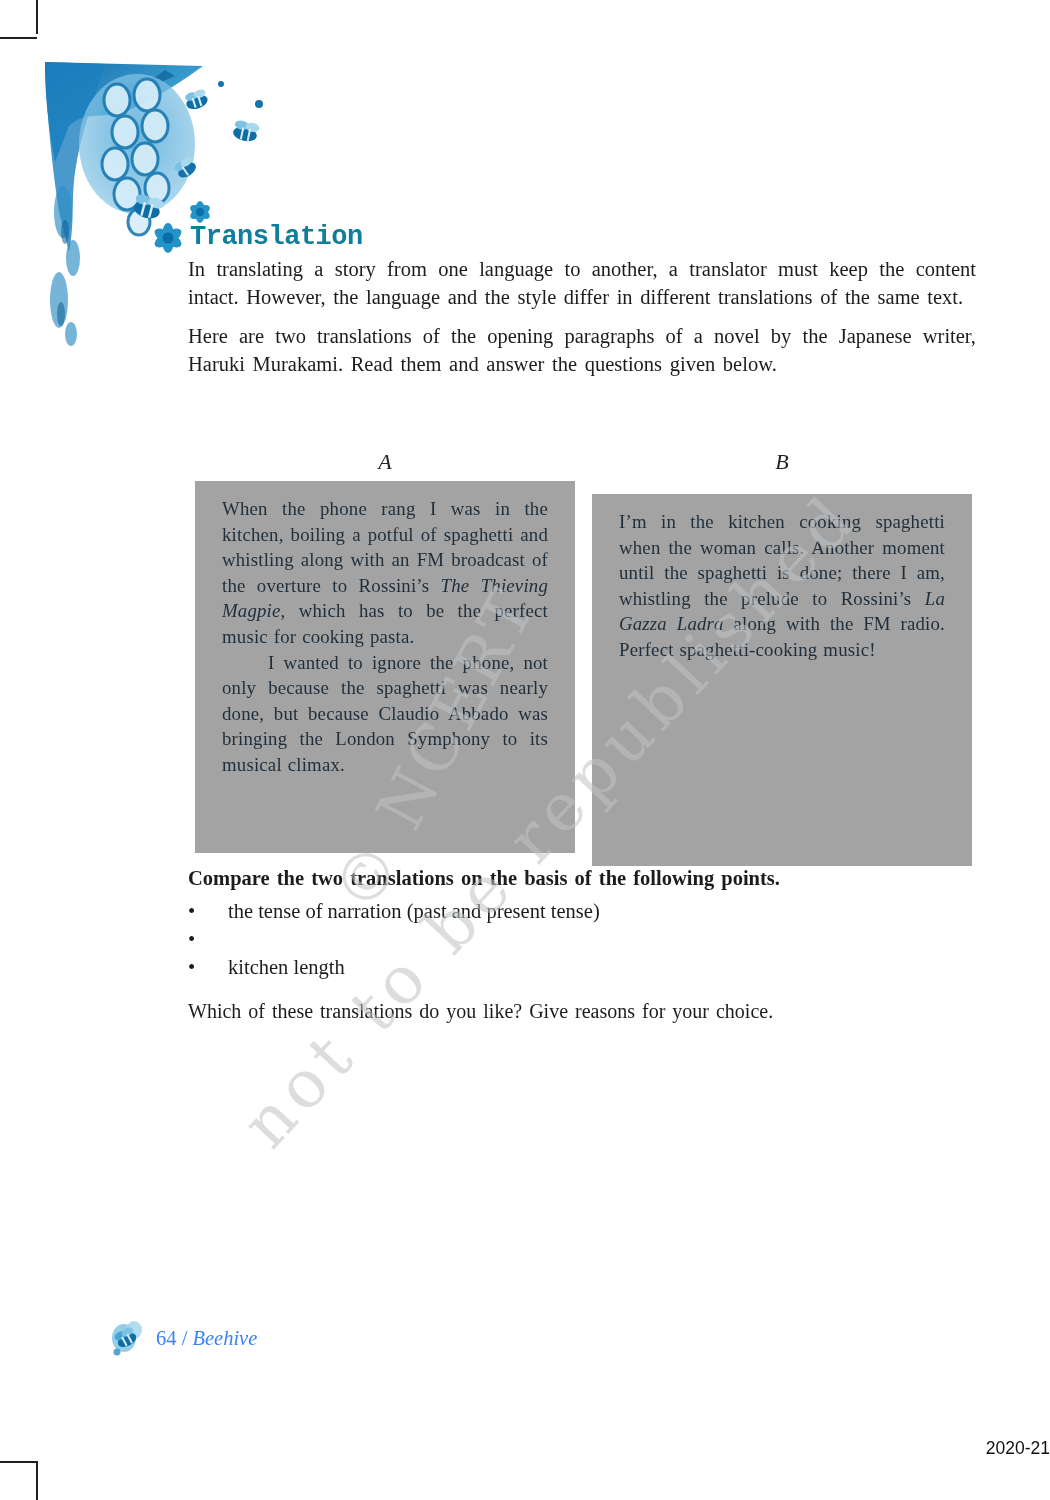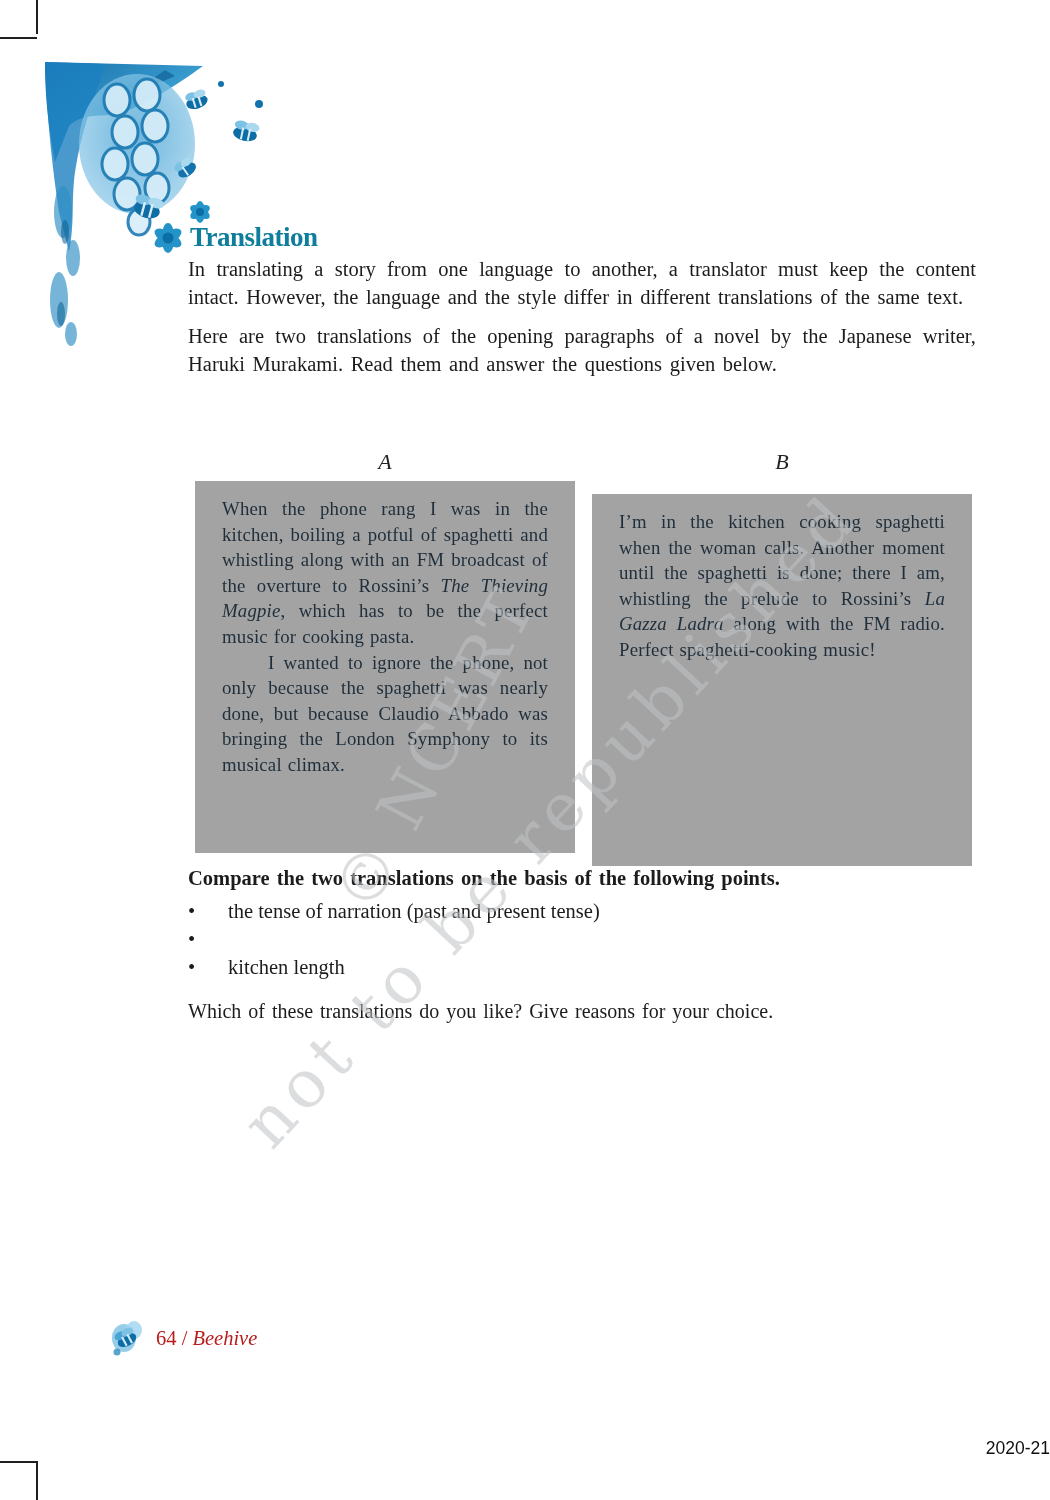--- a/index.html
+++ b/index.html
@@ -7,21 +7,21 @@
               font-family:"Liberation Serif", serif; color:#1c1c1c; overflow:hidden; }
 
   .abs { position:absolute; }
 
   
   .crop { background:#1f1f1f; position:absolute; }
 
   
   .heading-row { position:absolute; left:142px; top:194px; width:400px; height:70px; }
   .heading-title { position:absolute; left:48px; top:28px;
-                   font-family:Liberation Serif, serif; font-weight:bold;
+                   font-family:Liberation Mono, monospace; font-weight:bold;
                    font-size:27px; letter-spacing:-0.5px; color:#0e7e9c; }
 
   
   .intro { position:absolute; left:188px; top:255px; width:788px; }
   .intro p { font-size:20.5px; line-height:28px; text-align:justify;
              word-spacing:2.5px; margin-bottom:11px; color:#1c1c1c; }
 
   
   .col-label { position:absolute; top:449px; width:380px; text-align:center;
                font-style:italic; font-size:22px; color:#222; }
@@ -50,21 +50,21 @@
   .wm-line { position:absolute; font-family:"DejaVu Serif", serif;
              color:#bfc3c6; opacity:0.55; white-space:nowrap; }
   .wm-1 { left:258px; top:712px; font-size:64px; letter-spacing:4px;
           transform:rotate(-62deg); transform-origin:center; }
   .wm-2 { left:118px; top:782px; font-size:66px; letter-spacing:7px;
           transform:rotate(-47deg); transform-origin:center; }
 
   
   .footer { position:absolute; left:110px; top:1316px; display:flex;
             align-items:center; gap:10px; }
-  .footer-text { font-size:20.5px; color:#b91c1c;text-align:right; }
+  .footer-text { font-size:20.5px; color:#3b82f6;text-align:right; }
   .footer-text .book { font-style:italic; }
 
   .year-line { position:absolute; left:0; top:1438px; width:1050px; text-align:right;
                font-family:"Liberation Sans", sans-serif; font-size:17.5px; color:#101010; }
 
   svg { display:block; }
 </style>
 </head>
 <body>
 

